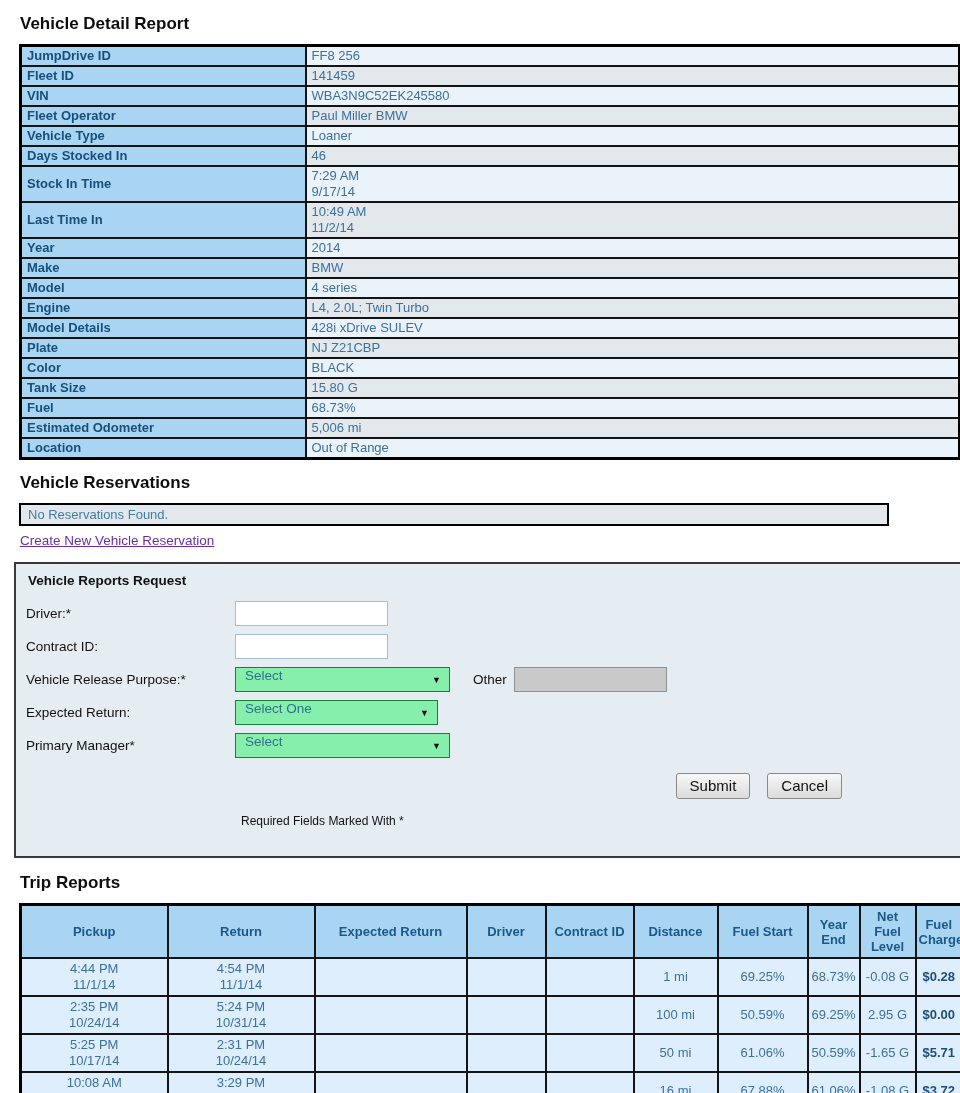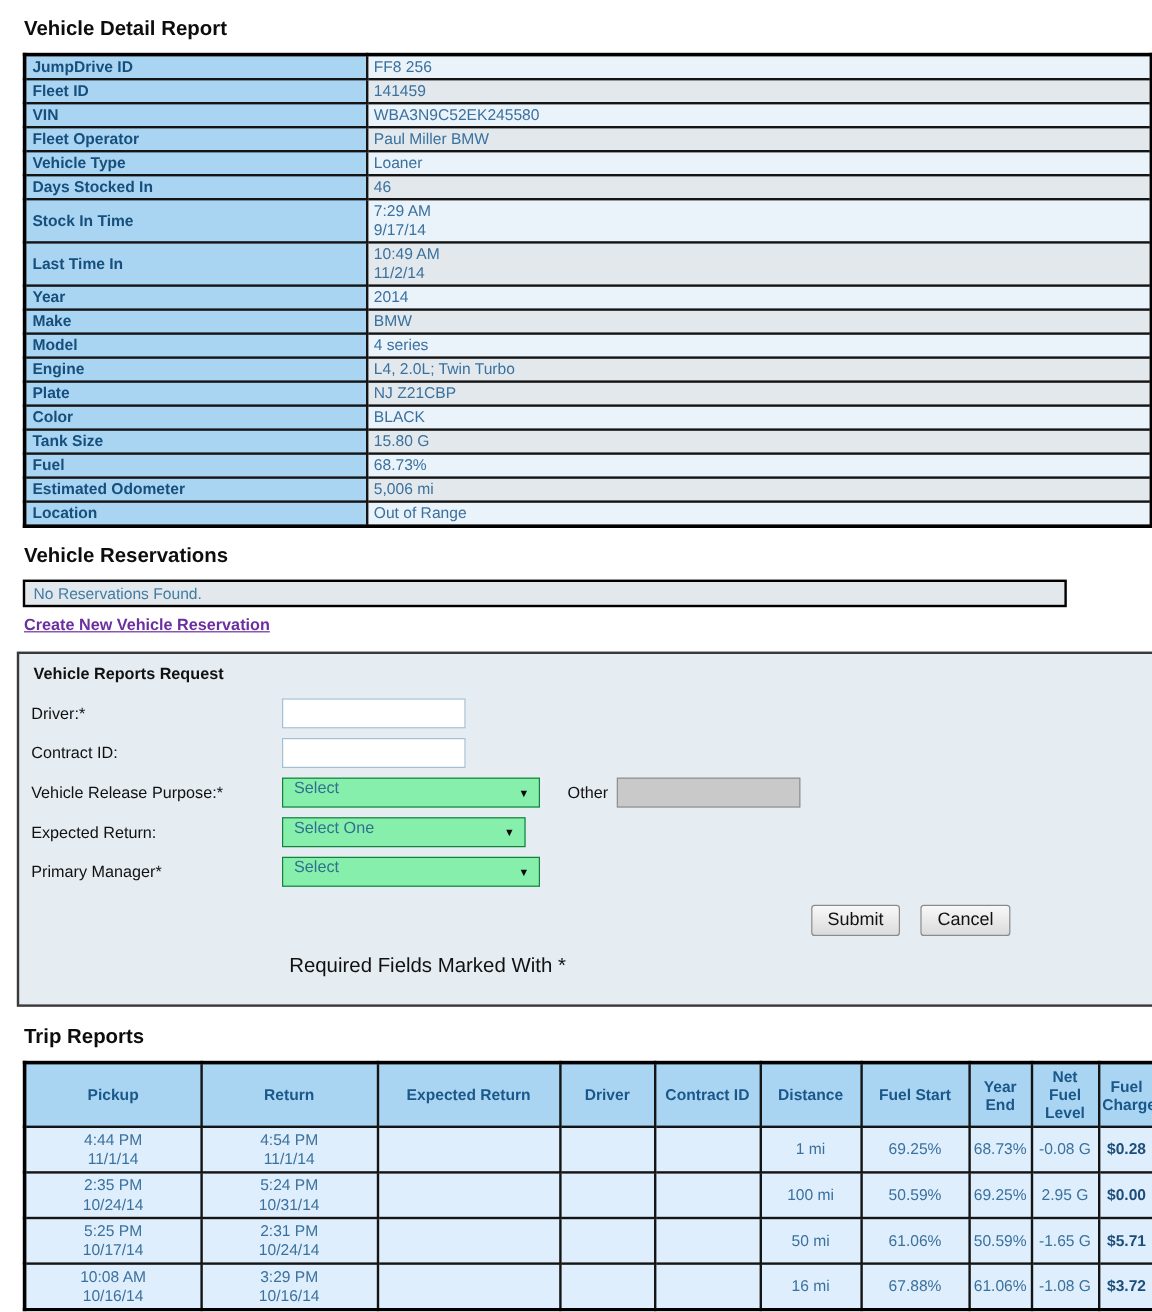--- a/index.html
+++ b/index.html
@@ -16,41 +16,41 @@
   
   table{border-collapse:collapse}
   .detail-table{width:942px;border:3px solid #000;table-layout:fixed}
   .detail-table td{border:2px solid #141414;font-size:13px;padding:1px 5px;line-height:16px;white-space:pre-line;vertical-align:middle}
   .label-cell{width:285px;background:var(--label-bg);color:var(--label-text);font-weight:bold}
   .value-cell{background:var(--value-bg-a);color:var(--value-text)}
   .detail-row.alt .value-cell{background:var(--value-bg-b)}
   
   .empty-box{width:870px;border:2px solid #000;background:var(--value-bg-b);color:var(--steel);
     font-size:13px;padding:2px 7px;margin:0 0 5px}
-  .create-link{display:inline-block;color:var(--link);font-weight:bold;text-decoration:underline;
+  .create-link{display:inline-block;color:var(--link);font-weight:normal;text-decoration:underline;
     font-size:13.5px;margin:2px 16px 0 1px;cursor:pointer}
   
   .panel{width:952px;height:296px;margin:13px 0 0 -5px;background:var(--panel-bg);
     border:2px solid #3a3a3a;padding:9px 10px}
   .panel-title{font-weight:bold;font-size:13.5px;margin:0 0 13px 2px}
   .form-row{display:flex;align-items:center;margin-bottom:8px;min-height:25px}
   .form-label{width:209px;font-size:13.5px;flex:none}
   .text-input{width:153px;height:25px;border:1px solid #A3BFD4;background:#fff;padding:0 4px;
     font-family:"Liberation Sans",sans-serif;font-size:13px;color:#222}
   .select{position:relative;height:25px;background:#86efac;border:1px solid #15803d;display:flex;
     padding-left:9px;color:var(--select-text);font-size:13.5px;cursor:pointer;flex:none}
   .select .arrow{position:absolute;right:8px;top:50%;transform:translateY(-50%);font-size:9px;color:#0a0a0a}
   .w215{width:215px}.w203{width:203px}
   .other-label{margin-left:23px;margin-right:7px;font-size:13.5px}
   .other-input{width:153px;height:25px;background:#C9C9C9;border:1px solid #8F9090;padding:0 4px;
     font-family:"Liberation Sans",sans-serif;font-size:13px}
   .buttons-row{display:flex;justify-content:flex-end;padding-right:112px;margin-top:15px;gap:17px}
   .btn{font-family:"Liberation Sans",sans-serif;font-size:15px;color:#111;padding:3px 13px 4px;
     background:linear-gradient(#F8F8F8,#DBDBDB);border:1px solid #8A8A8A;border-radius:3px;cursor:pointer}
-  .required-note{margin:15px 0 0 215px;font-size:17px}
+  .required-note{margin:15px 0 0 215px;font-size:12px}
   
   .trip-table{width:942px;border:3px solid #000;table-layout:fixed;margin-top:2px}
   .trip-table th{background:var(--label-bg);color:var(--trip-header-text);font-weight:bold;font-size:13px;
     border:2px solid #141414;padding:3px 2px;line-height:15px;vertical-align:middle;height:52px}
   .trip-table td{background:var(--trip-cell-bg);color:var(--value-text);font-size:13px;line-height:16px;
     border:2px solid #141414;text-align:center;padding:2px 1px;white-space:pre-line;vertical-align:middle;height:38px}
   .trip-table td.fuel-charge{font-weight:bold;color:var(--fuel-charge-text)}
 </style>
 </head>
 <body>
@@ -104,20 +104,24 @@
           <td class="label-cell">Make</td>
           <td class="value-cell">BMW</td>
         </tr>
         <tr class="detail-row">
           <td class="label-cell">Model</td>
           <td class="value-cell">4 series</td>
         </tr>
         <tr class="detail-row alt">
           <td class="label-cell">Engine</td>
           <td class="value-cell">L4, 2.0L; Twin Turbo</td>
+        </tr>
+        <tr class="detail-row">
+          <td class="label-cell">Model Details</td>
+          <td class="value-cell">428i xDrive SULEV</td>
         </tr>
         <tr class="detail-row alt">
           <td class="label-cell">Plate</td>
           <td class="value-cell">NJ Z21CBP</td>
         </tr>
         <tr class="detail-row">
           <td class="label-cell">Color</td>
           <td class="value-cell">BLACK</td>
         </tr>
         <tr class="detail-row alt">

